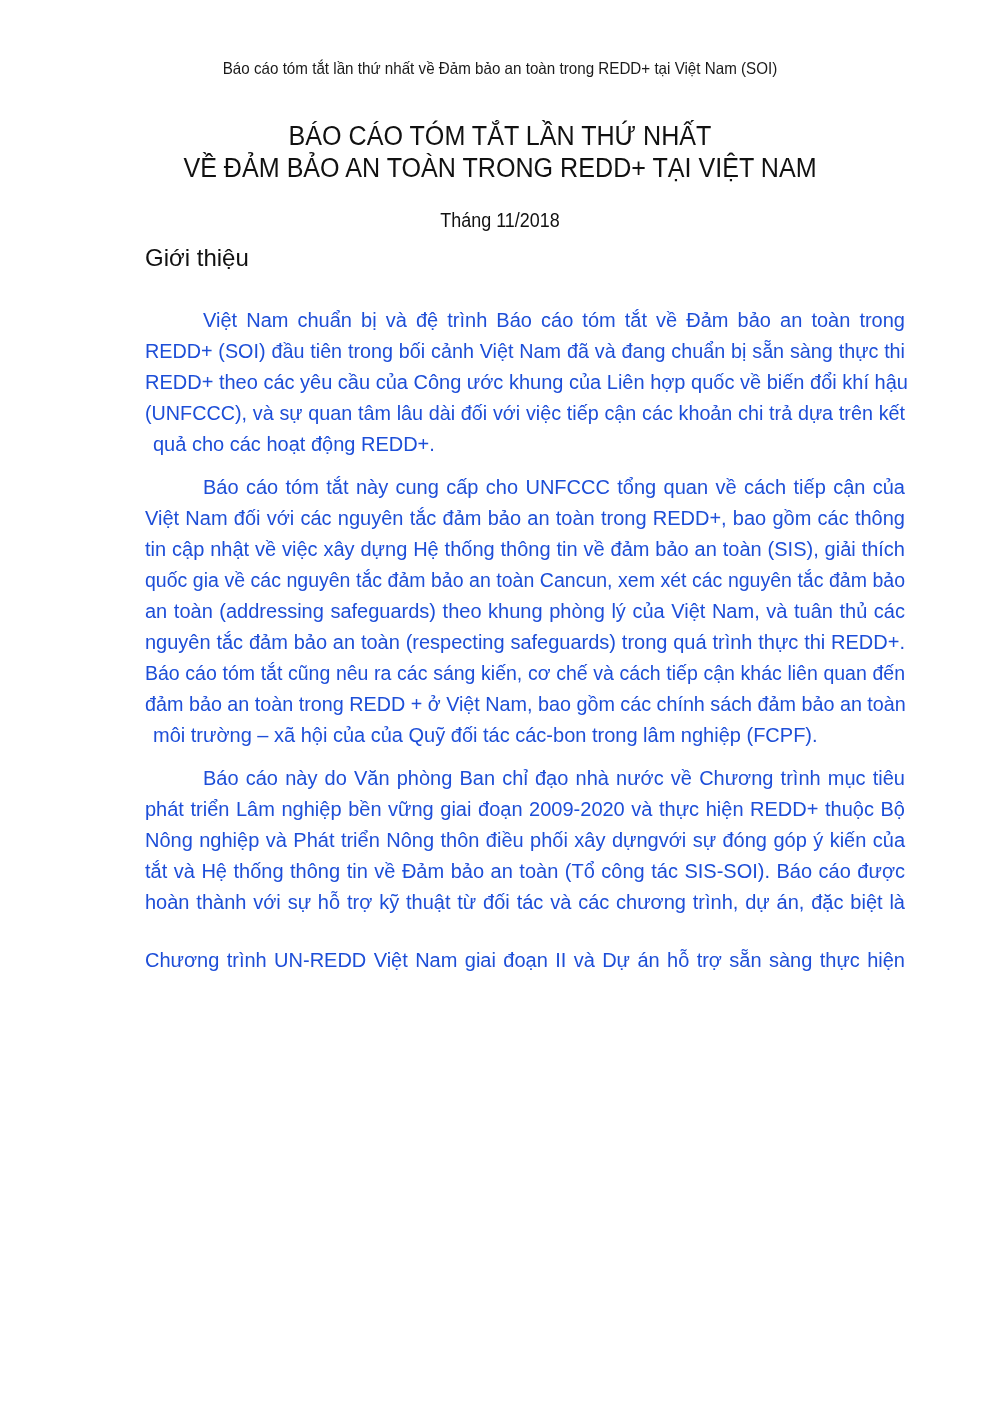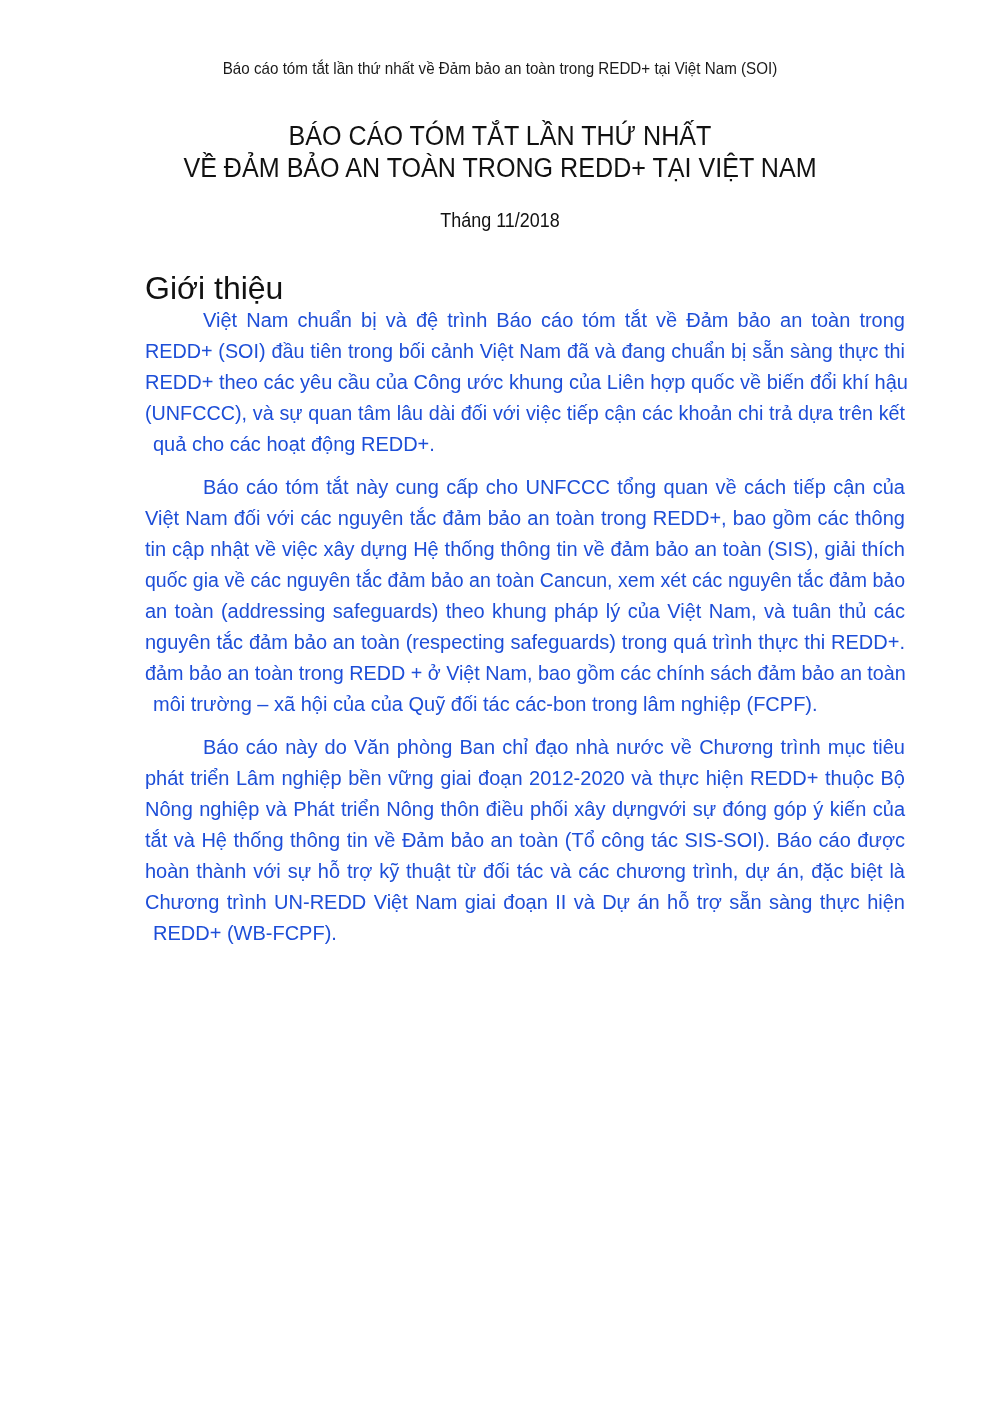--- a/index.html
+++ b/index.html
@@ -14,22 +14,22 @@
       position: absolute; top: 120px; left: 0; width: 1000px; text-align: center;
       font-family: "Liberation Sans", sans-serif; font-size: 27px; line-height: 32px; color: #111;
       transform: scaleX(0.93); transform-origin: center;
     }
     .date {
       position: absolute; top: 209px; left: 0; width: 1000px; text-align: center;
       font-family: "Liberation Sans", sans-serif; font-size: 19.5px; color: #111;
       transform: scaleX(0.92); transform-origin: center;
     }
     .section-heading {
-      position: absolute; top: 270px; left: 145px;
-      font-family: "Liberation Sans", sans-serif; font-size: 32px; color: #111;
+      position: absolute; top: 244px; left: 145px;
+      font-family: "Liberation Sans", sans-serif; font-size: 24px; color: #111;
     }
     .body-text {
       position: absolute; top: 305px; left: 145px; width: 760px;
       font-family: "Liberation Sans", sans-serif; font-size: 20px; line-height: 31px; color: #1d4ed8;
     }
     .para { margin: 0 0 12px 0; }
     .line {
       display: block; white-space: nowrap; text-align: justify; text-align-last: justify;
       width: 760px; height: 31px; overflow: visible;
     }
@@ -57,28 +57,28 @@
       <span class="line" style="letter-spacing: 0px; font-size: 19.75px;">REDD+ (SOI) đầu tiên trong bối cảnh Việt Nam đã và đang chuẩn bị sẵn sàng thực thi</span>
       <span class="line" style="letter-spacing: 0px; font-size: 20px;">REDD+ theo các yêu cầu của Công ước khung của Liên hợp quốc về biến đổi khí hậu</span>
       <span class="line" style="letter-spacing: 0px; font-size: 19.75px;">(UNFCCC), và sự quan tâm lâu dài đối với việc tiếp cận các khoản chi trả dựa trên kết</span>
       <span class="line last" style="letter-spacing: 0px; font-size: 20px;">quả cho các hoạt động REDD+.</span>
     </div>
     <div class="para">
       <span class="line first" style="letter-spacing: 0px; font-size: 20px;">Báo cáo tóm tắt này cung cấp cho UNFCCC tổng quan về cách tiếp cận của</span>
       <span class="line" style="letter-spacing: 0px; font-size: 20px;">Việt Nam đối với các nguyên tắc đảm bảo an toàn trong REDD+, bao gồm các thông</span>
       <span class="line" style="letter-spacing: 0px; font-size: 20px;">tin cập nhật về việc xây dựng Hệ thống thông tin về đảm bảo an toàn (SIS), giải thích</span>
       <span class="line" style="letter-spacing: 0px; font-size: 19.5px;">quốc gia về các nguyên tắc đảm bảo an toàn Cancun, xem xét các nguyên tắc đảm bảo</span>
-      <span class="line" style="letter-spacing: 0px; font-size: 20px;">an toàn (addressing safeguards) theo khung pháp lý của Việt Nam, và tuân thủ các</span>
+      <span class="line" style="letter-spacing: 0px; font-size: 20px;">an toàn (addressing safeguards) theo khung phòng lý của Việt Nam, và tuân thủ các</span>
       <span class="line" style="letter-spacing: 0px; font-size: 20px;">nguyên tắc đảm bảo an toàn (respecting safeguards) trong quá trình thực thi REDD+.</span>
+      <span class="line" style="letter-spacing: 0px; font-size: 19.5px;">Báo cáo tóm tắt cũng nêu ra các sáng kiến, cơ chế và cách tiếp cận khác liên quan đến</span>
       <span class="line" style="letter-spacing: 0px; font-size: 19.75px;">đảm bảo an toàn trong REDD + ở Việt Nam, bao gồm các chính sách đảm bảo an toàn</span>
       <span class="line last" style="letter-spacing: 0px; font-size: 20px;">môi trường – xã hội của của Quỹ đối tác các-bon trong lâm nghiệp (FCPF).</span>
     </div>
     <div class="para">
       <span class="line first" style="letter-spacing: 0px; font-size: 20px;">Báo cáo này do Văn phòng Ban chỉ đạo nhà nước về Chương trình mục tiêu</span>
-      <span class="line" style="letter-spacing: 0px; font-size: 20px;">phát triển Lâm nghiệp bền vững giai đoạn 2012-2020 và thực hiện REDD+ thuộc Bộ</span>
+      <span class="line" style="letter-spacing: 0px; font-size: 20px;">phát triển Lâm nghiệp bền vững giai đoạn 2009-2020 và thực hiện REDD+ thuộc Bộ</span>
       <span class="line" style="letter-spacing: 0px; font-size: 20px;">Nông nghiệp và Phát triển Nông thôn điều phối xây dựngvới sự đóng góp ý kiến của</span>
       <span class="line" style="letter-spacing: 0px; font-size: 20px;">tắt và Hệ thống thông tin về Đảm bảo an toàn (Tổ công tác SIS-SOI). Báo cáo được</span>
       <span class="line" style="letter-spacing: 0px; font-size: 20px;">hoàn thành với sự hỗ trợ kỹ thuật từ đối tác và các chương trình, dự án, đặc biệt là</span>
-      <span class="line" style="letter-spacing: 0px; font-size: 20px;">Chương trình UN-REDD Việt Nam giai đoạn II và Dự án hỗ trợ sẵn sàng thực hiện</span>
-      <span class="line last" style="letter-spacing: 0px; font-size: 20px;">REDD+ (WB-FCPF).</span>
+      <span class="line" style="letter-spacing: 0px; font-size: 20px; margin-top: 27px;">Chương trình UN-REDD Việt Nam giai đoạn II và Dự án hỗ trợ sẵn sàng thực hiện</span>
     </div>
   </div>
 </div>
 
 </body></html>

